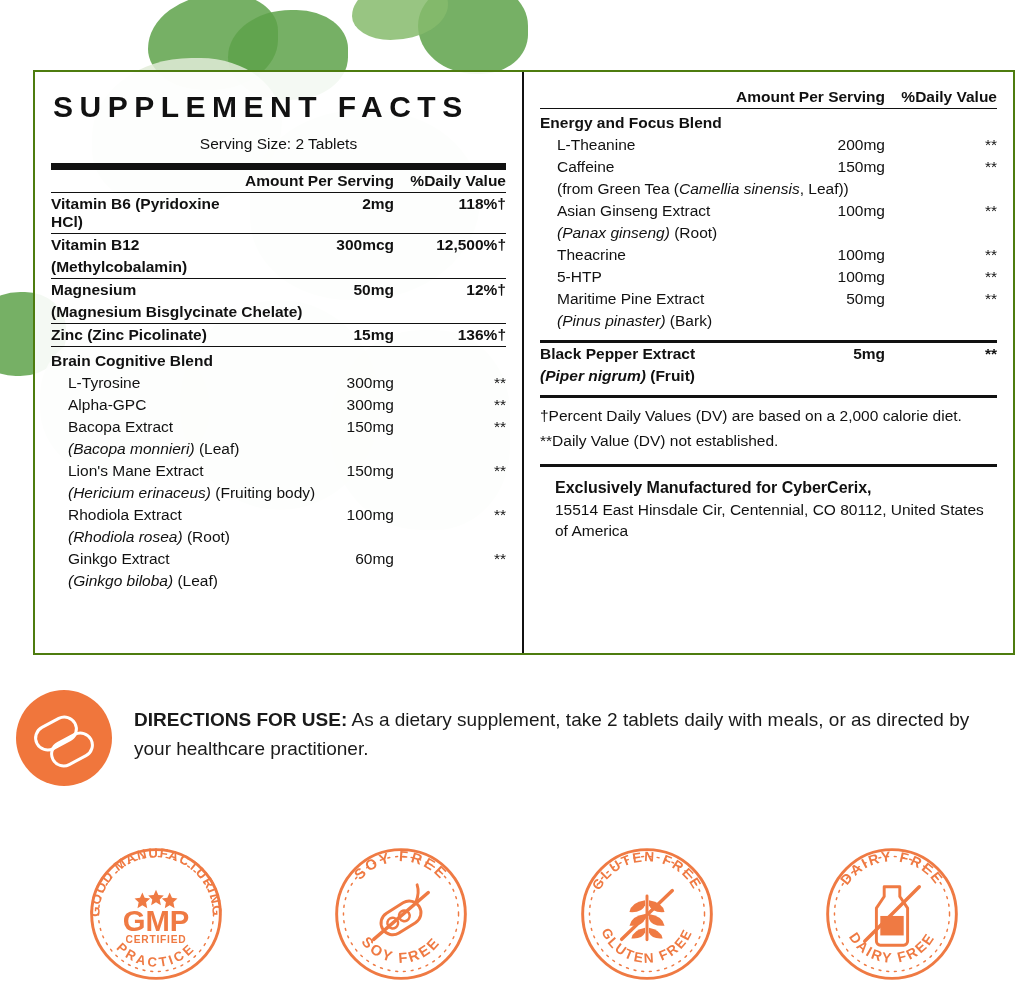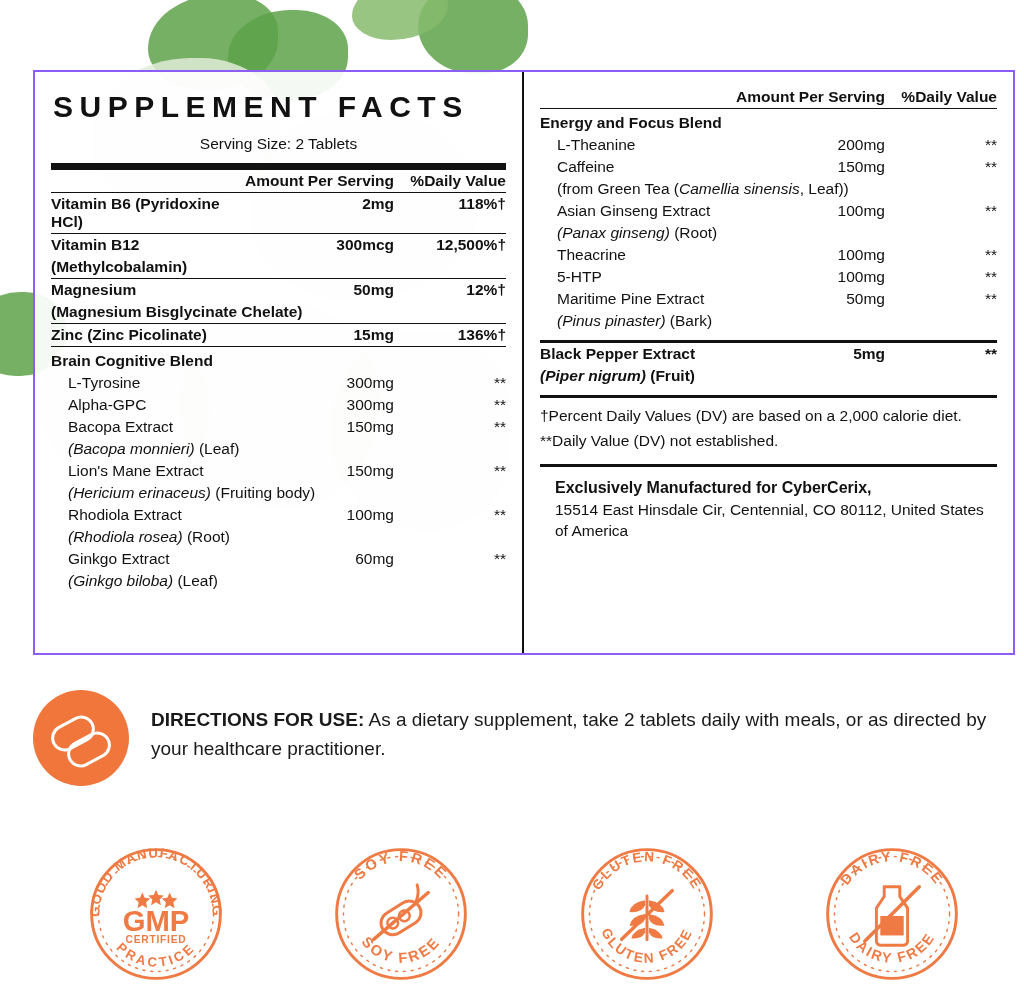--- a/index.html
+++ b/index.html
@@ -24,21 +24,21 @@
   .leaf.dark { background: #5ea24a; }
   .leaf.mid  { background: #86bb6c; }
   .leaf.pale { background: #e2ecd8; }
 
   
   .facts-wrap {
     position: absolute;
     left: 33px; top: 70px;
     width: 982px; height: 585px;
     background: rgba(255,255,255,0.92);
-    border: 2px solid #8b5cf6;
+    border: 2px solid #4d7c0f;
     display: flex;
     z-index: 2;
   }
   .col {
     padding: 14px 16px 10px 16px;
     position: relative;
   }
   .col-left { width: 491px; border-right: 2px solid #111; }
   .col-right { width: 491px; }
 
@@ -75,21 +75,21 @@
 
   .row-sep td { border-bottom: 1.5px solid #111; }
 
   .footnotes { font-size: 15.5px; line-height: 1.35; padding-top: 8px; color: #111; }
   .mfr { padding-top: 10px; font-size: 15.5px; line-height: 1.35; color: #111; margin-left: 15px; }
   .mfr .strong { font-weight: 700; font-size: 16px; display: block; margin-bottom: 2px; }
 
   
   .directions {
     position: absolute;
-    left: 33px; top: 690px;
+    left: 16px; top: 690px;
     width: 982px;
     display: flex;
     align-items: flex-start;
     gap: 22px;
     z-index: 2;
   }
   .dir-badge {
     width: 96px; height: 96px; border-radius: 50%;
     background: #f0763c;
     flex: 0 0 96px;

